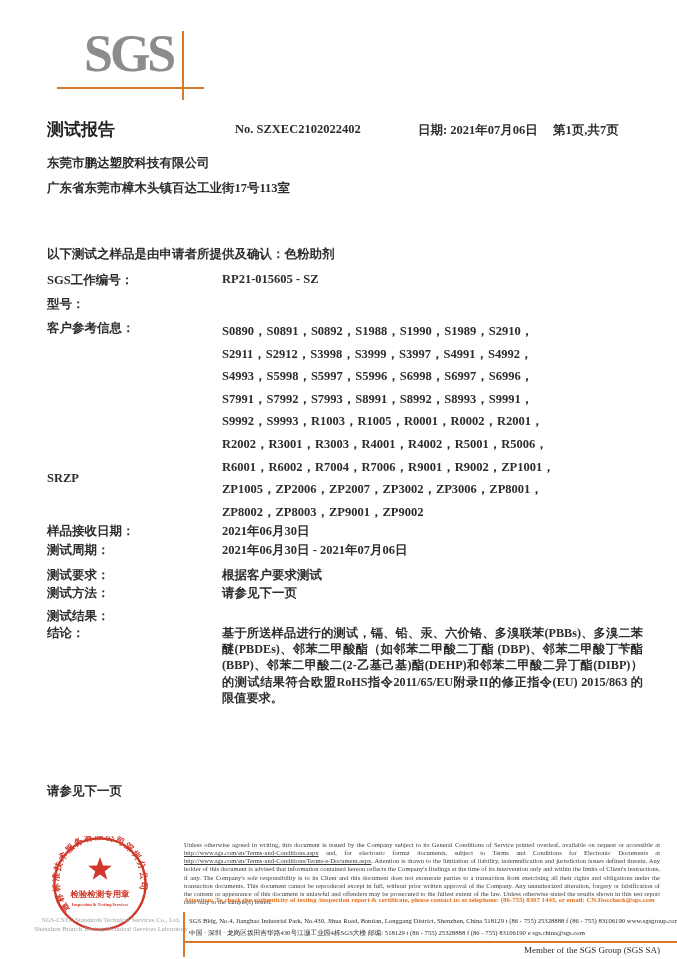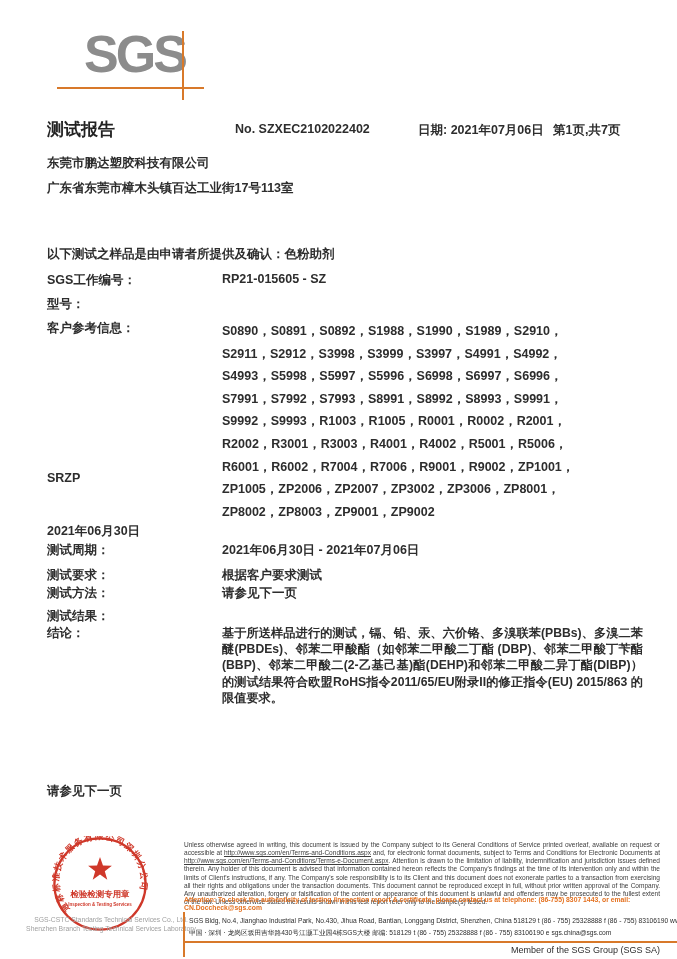--- a/index.html
+++ b/index.html
@@ -1,18 +1,18 @@
 <!DOCTYPE html>
 <html><head>
 <meta charset="utf-8">
 <style>
   html,body{margin:0;padding:0;background:#ffffff;}
   .page{
     position:relative;width:677px;height:959px;background:#fff;overflow:hidden;
-    font-family:Liberation Sans, sans-serif;color:#2d2d2d;border-radius:12px;
+    font-family:Liberation Serif, serif;color:#2d2d2d;border-radius:12px;
   }
   
   .logo-text{position:absolute;left:84px;top:28px;font-size:52px;font-weight:700;
     color:#8c8c8c;letter-spacing:-3px;line-height:1;}
   .logo-hline{position:absolute;left:57px;top:87px;width:147px;height:2px;background:#d8792a;}
   .logo-vline{position:absolute;left:182px;top:31px;width:2px;height:69px;background:#d8792a;}
   
   .report-title{position:absolute;left:47px;top:118px;font-size:17px;font-weight:700;color:#222;}
   .report-no{position:absolute;left:235px;top:122px;font-size:12.5px;font-weight:600;}
   .report-date{position:absolute;left:418px;top:122px;font-size:12.5px;font-weight:600;}
@@ -90,20 +90,21 @@
       <div class="ref-line">S7991，S7992，S7993，S8991，S8992，S8993，S9991，</div>
       <div class="ref-line">S9992，S9993，R1003，R1005，R0001，R0002，R2001，</div>
       <div class="ref-line">R2002，R3001，R3003，R4001，R4002，R5001，R5006，</div>
       <div class="ref-line">R6001，R6002，R7004，R7006，R9001，R9002，ZP1001，</div>
       <div class="ref-line">ZP1005，ZP2006，ZP2007，ZP3002，ZP3006，ZP8001，</div>
       <div class="ref-line">ZP8002，ZP8003，ZP9001，ZP9002</div>
     </div>
   </div>
 
   <div class="frow r-received">
+    <div class="lbl">样品接收日期：</div>
     <div class="val">2021年06月30日</div>
   </div>
 
   <div class="frow r-period">
     <div class="lbl">测试周期：</div>
     <div class="val">2021年06月30日 - 2021年07月06日</div>
   </div>
 
   <div class="frow r-require">
     <div class="lbl">测试要求：</div>

